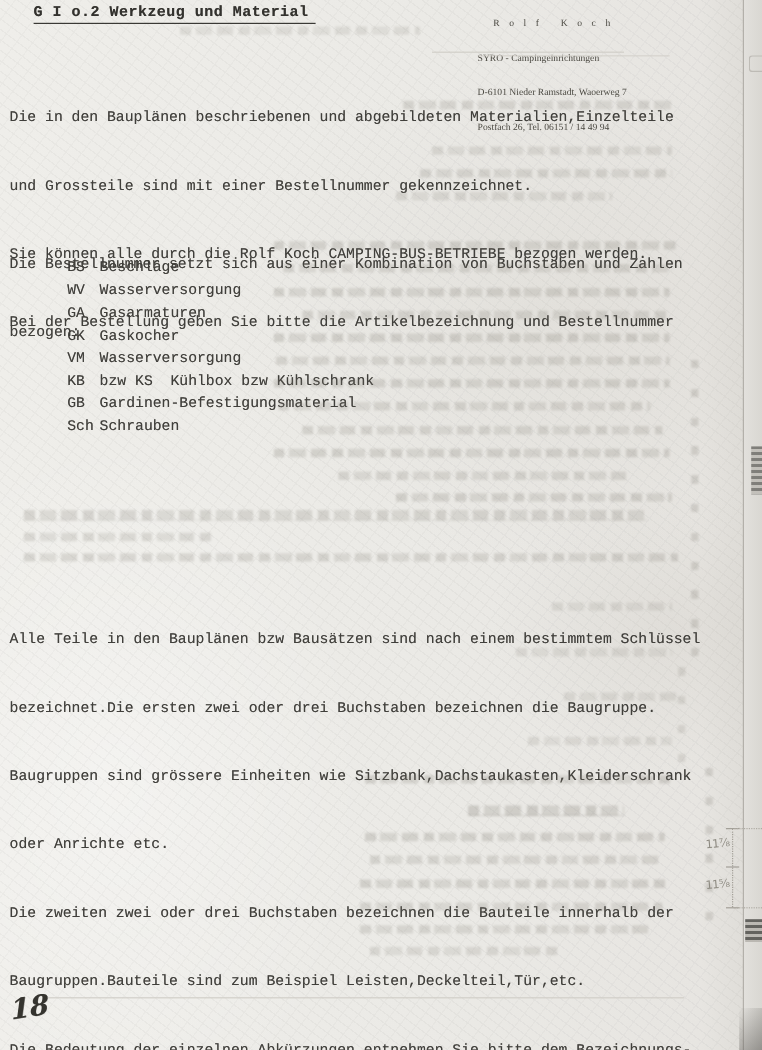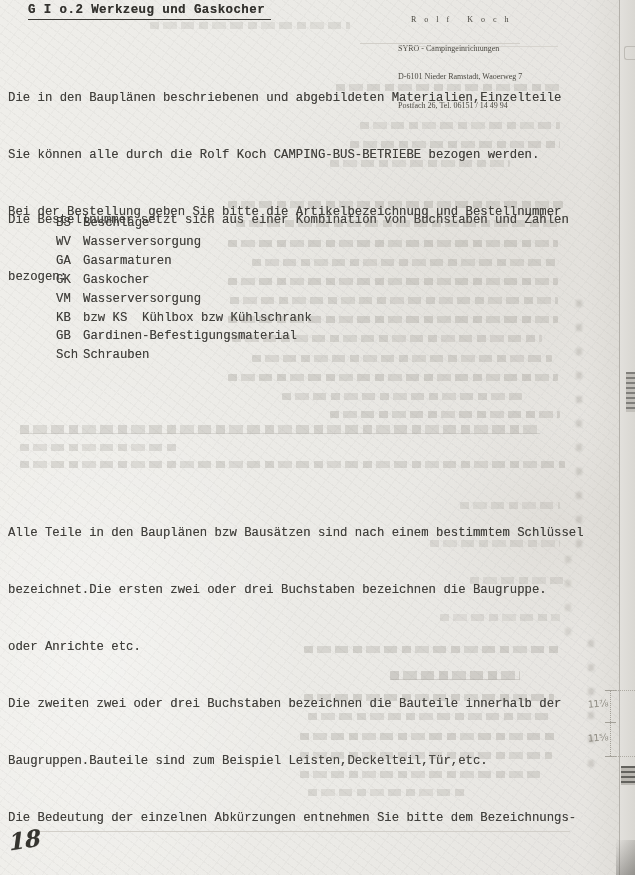--- a/index.html
+++ b/index.html
@@ -75,32 +75,33 @@
     font-size:23px;color:#35342f;transform:rotate(-9deg) skewX(-6deg);
     text-shadow:.3px .3px 0 rgba(53,52,47,.5);
   }
 </style>
 </head>
 <body>
 
 <div class="page">
   <div class="noise"></div>
 
-  <div class="title">G I o.2 Werkzeug und Gaskocher</div>
+  <div class="title">G I o.2 Werkzeug und Material</div>
 
   <div class="letterhead">
     <div class="name">R o l f   K o c h</div>
     <div>SYRO - Campingeinrichtungen</div>
     <div>D-6101 Nieder Ramstadt, Waoerweg 7</div>
     <div>Postfach 26, Tel. 06151 / 14 49 94</div>
   </div>
   <div class="faintline" style="left:398px;top:46px;width:160px;opacity:.8"></div>
 
   <div class="tblock intro">
     <div>Die in den Bauplänen beschriebenen und abgebildeten Materialien,Einzelteile</div>
+    <div>und Grossteile sind mit einer Bestellnummer gekennzeichnet.</div>
     <div>Sie können alle durch die Rolf Koch CAMPING-BUS-BETRIEBE bezogen werden.</div>
     <div>Bei der Bestellung geben Sie bitte die Artikelbezeichnung und Bestellnummer</div>
   </div>
 
   <div class="tblock codeintro">
     <div>Die Bestellnummer setzt sich aus einer Kombination von Buchstaben und Zahlen</div>
     <div>bezogen:</div>
   </div>
 
   <div class="abbr">
@@ -110,20 +111,21 @@
     <div class="row"><span class="code">GK</span><span class="label">Gaskocher</span></div>
     <div class="row"><span class="code">VM</span><span class="label">Wasserversorgung</span></div>
     <div class="row"><span class="code">KB</span><span class="label">bzw KS  Kühlbox bzw Kühlschrank</span></div>
     <div class="row"><span class="code">GB</span><span class="label">Gardinen-Befestigungsmaterial</span></div>
     <div class="row"><span class="code">Sch</span><span class="label">Schrauben</span></div>
   </div>
 
   <div class="tblock keypara">
     <div>Alle Teile in den Bauplänen bzw Bausätzen sind nach einem bestimmtem Schlüssel</div>
     <div>bezeichnet.Die ersten zwei oder drei Buchstaben bezeichnen die Baugruppe.</div>
+    <div>Baugruppen sind grössere Einheiten wie Sitzbank,Dachstaukasten,Kleiderschrank</div>
     <div>oder Anrichte etc.</div>
     <div>Die zweiten zwei oder drei Buchstaben bezeichnen die Bauteile innerhalb der</div>
     <div>Baugruppen.Bauteile sind zum Beispiel Leisten,Deckelteil,Tür,etc.</div>
     <div>Die Bedeutung der einzelnen Abkürzungen entnehmen Sie bitte dem Bezeichnungs-</div>
     
   </div>
 
   <div class="g" style="left:150px;top:22px;width:200px;opacity:.30"></div>
   <div class="g" style="left:336px;top:84px;width:225px;opacity:.40"></div>
   <div class="g" style="left:360px;top:122px;width:200px;opacity:.35"></div>

